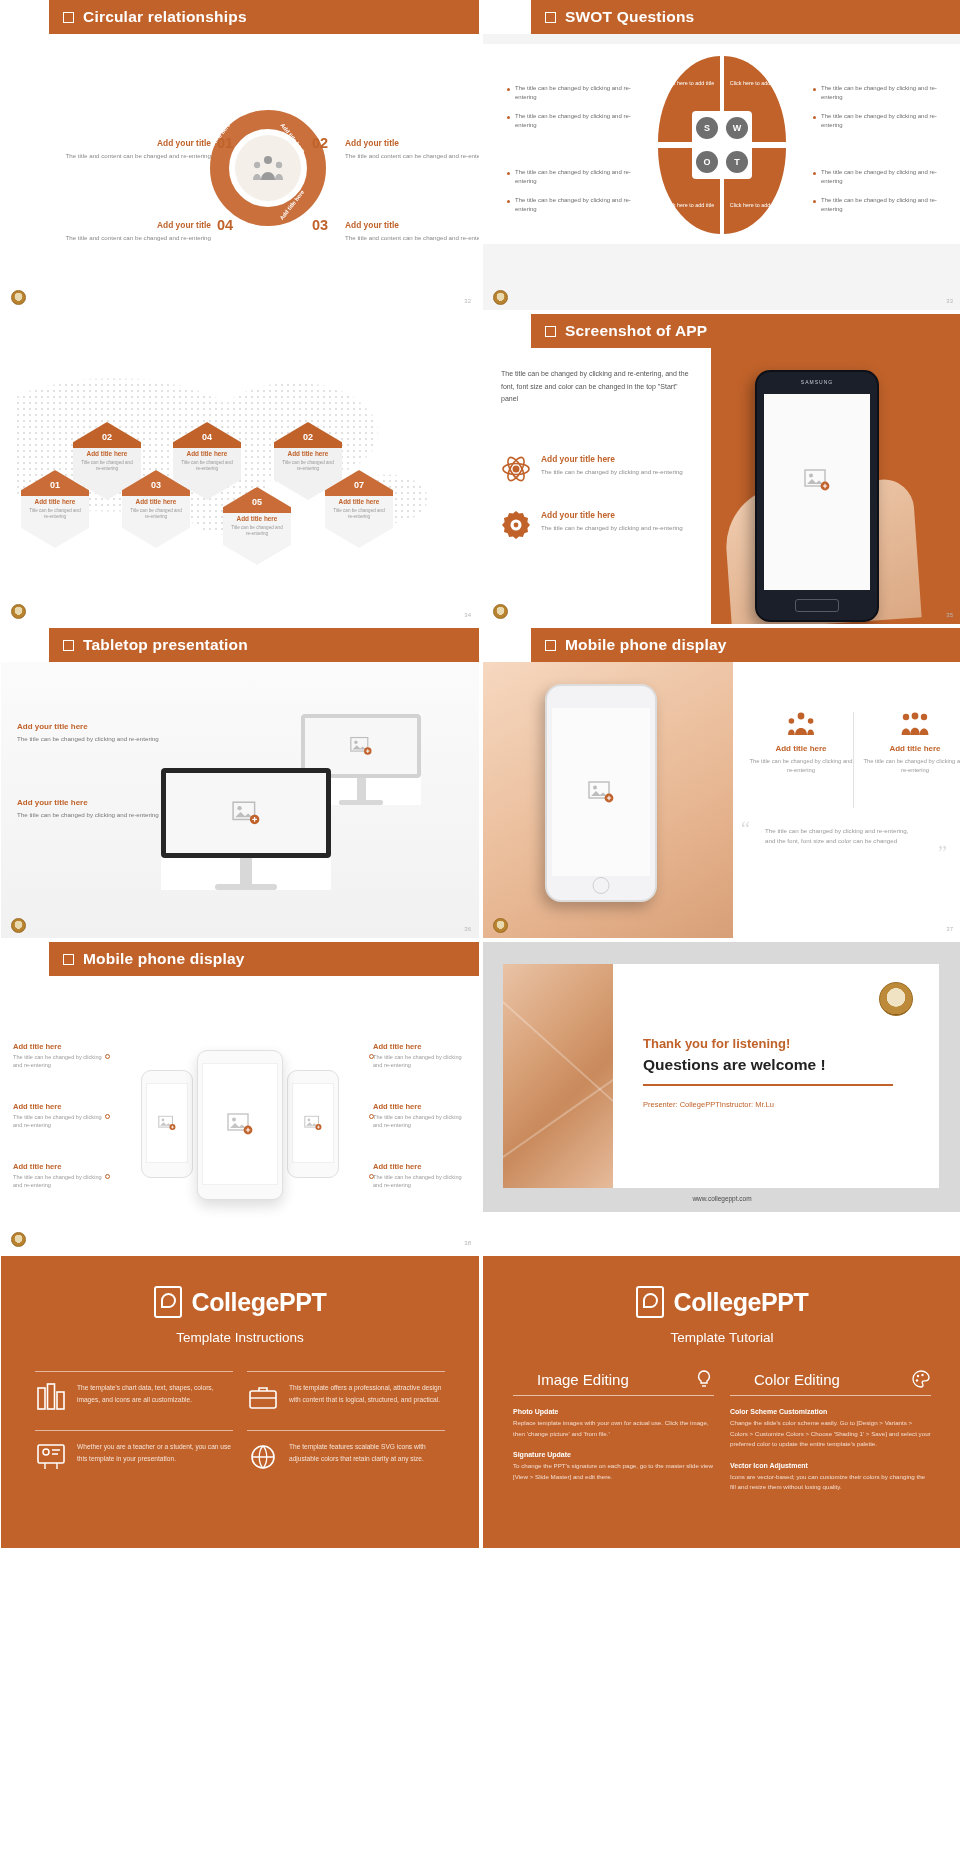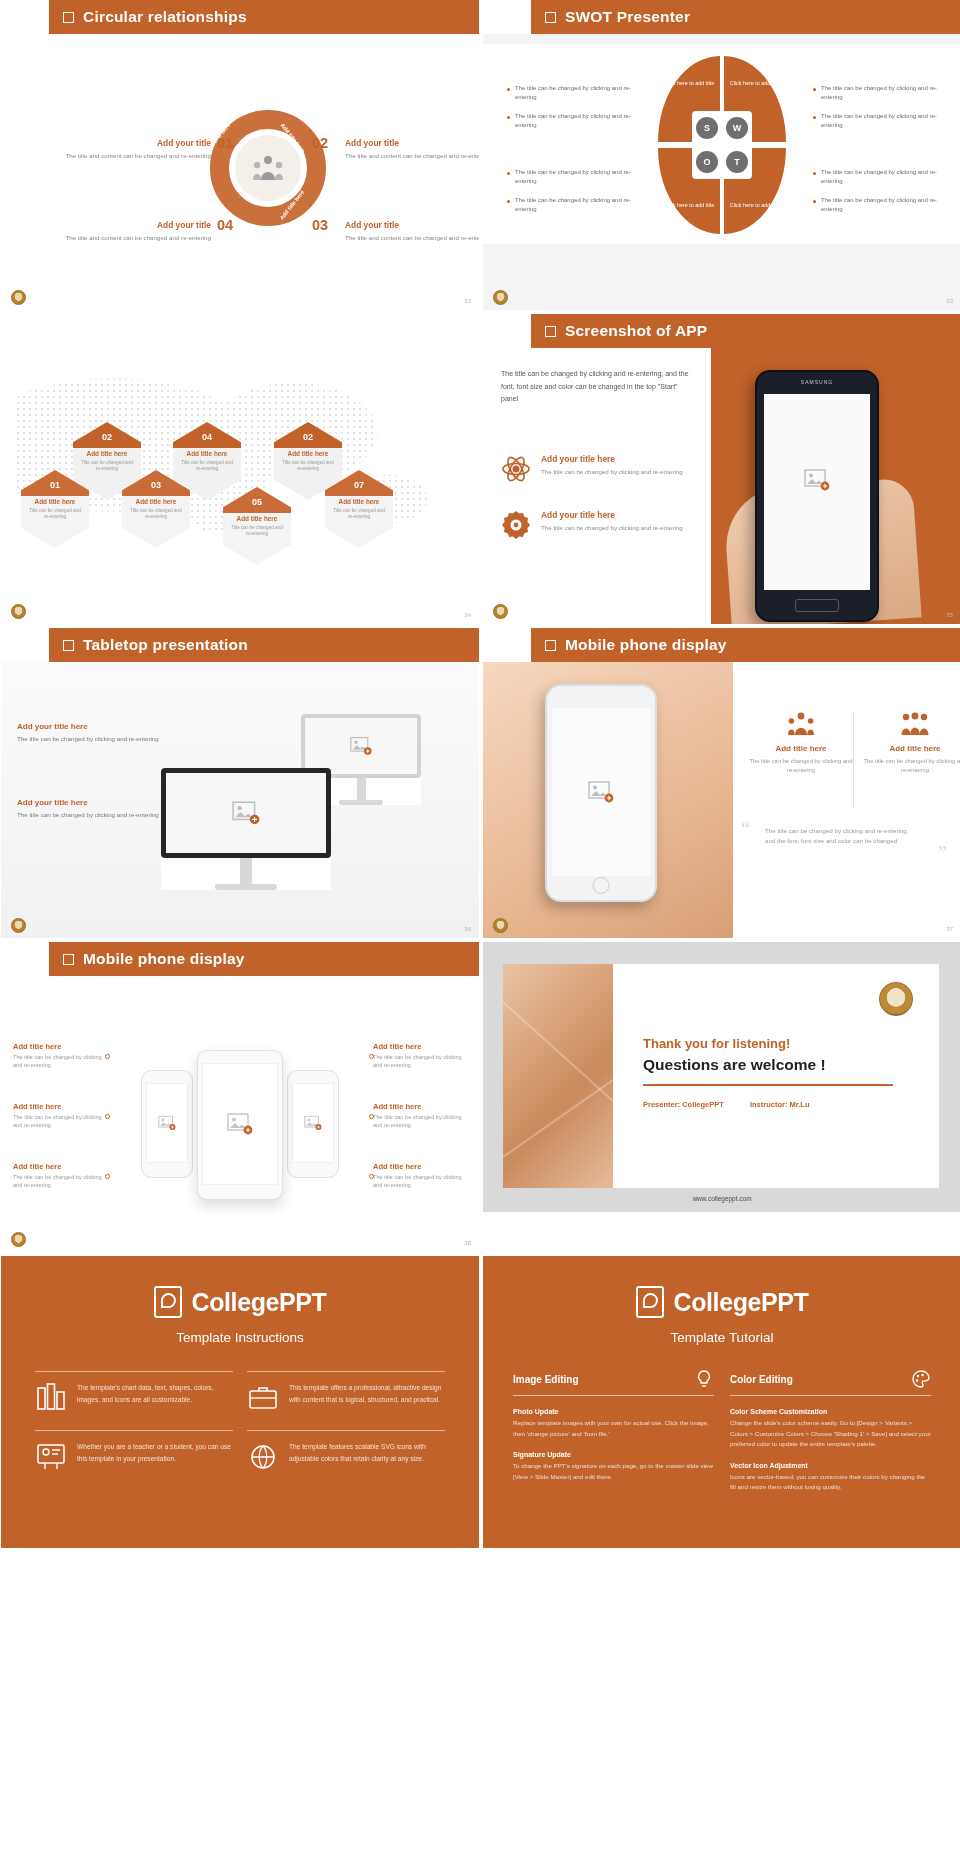--- a/index.html
+++ b/index.html
@@ -207,21 +207,21 @@
   }
   .ty-img:before, .ty-img:after {
     content: ""; position: absolute; background: rgba(255,255,255,.28);
   }
   .ty-img:before { width: 200px; height: 2px; left: -30px; top: 100px; transform: rotate(42deg); }
   .ty-img:after { width: 200px; height: 2px; left: -40px; top: 150px; transform: rotate(-35deg); }
   .ty-body { flex: 1; position: relative; padding: 26px 30px; }
   .ty-t1 { font-size: 13px; font-weight: bold; color: #c0622a; }
   .ty-t2 { font-size: 15.5px; font-weight: bold; color: #222; margin-top: 5px; }
   .ty-rule { height: 2px; background: #c0622a; margin: 10px 0 0 0; width: 250px; }
-  .ty-meta { margin-top: 14px; font-size: 7.5px; color: #c0622a; font-weight: bold; display: flex; gap: 26px; }
+  .ty-meta { margin-top: 14px; font-size: 7.5px; color: #c0622a; font-weight: normal; display: flex; }
   .ty-logo {
     position: absolute; right: 26px; top: 18px; width: 34px; height: 34px; border-radius: 50%;
     background: radial-gradient(circle at 50% 45%, #f0e3c3 0 38%, #bd8a3a 40% 70%, #8d5f1d 72% 100%);
     border: 1px solid #9a6a22;
   }
 
   
   .ins { position: relative; width: 478px; height: 292px; background: #c0622a; color: #fff; }
   .logo-row { display: flex; align-items: center; justify-content: center; padding-top: 30px; }
   .logo-mark {
@@ -233,21 +233,21 @@
     border: 2.5px solid #fff; border-radius: 50% 50% 50% 0;
   }
   .logo-txt { font-size: 25px; font-weight: bold; letter-spacing: -.4px; }
   .ins-sub { text-align: center; font-size: 13.5px; margin-top: 12px; }
   .cards { display: grid; grid-template-columns: 1fr 1fr; gap: 0 14px; padding: 26px 34px 0; }
   .card { display: flex; border-top: 1px solid rgba(255,255,255,.55); padding-top: 10px; }
   .card .ic { width: 32px; height: 32px; flex: none; margin-right: 10px; }
   .card p { font-size: 6.6px; line-height: 1.75; color: #f6e3d7; }
   .cards2 { padding: 24px 30px 0; display: grid; grid-template-columns: 1fr 1fr; gap: 0 16px; }
   .c2head { display: flex; align-items: center; justify-content: space-between; border-bottom: 1px solid rgba(255,255,255,.6); padding-bottom: 6px; }
-  .c2head .h { font-size: 10px; font-weight: bold; }
+  .c2head .h { font-size: 15px; font-weight: normal; margin-left: 24px; }
   .c2blk { margin-top: 12px; }
   .c2blk .t { font-size: 7px; font-weight: bold; }
   .c2blk .b { font-size: 6.2px; line-height: 1.7; color: #f4ddcf; margin-top: 3px; }
   svg { display: block; }
 </style>
 </head>
 <body>
 
 <div class="grid">
 
@@ -306,21 +306,21 @@
         <span class="num">04</span>
       </div>
     </div>
     <div class="seal"></div>
     <div class="pnum">32</div>
   </div>
 
   <div class="slide">
     <div class="hdr">
       <span class="sq"></span>
-      <span class="t">SWOT Presenter</span>
+      <span class="t">SWOT Questions</span>
     </div>
     <div class="swot-bg"></div>
     <div class="swot-white"></div>
 
     <div class="swt-list" style="left:24px;top:84px;">
       <div class="li">
           <span class="dot"></span>
           <p>The title can be changed by clicking and re-entering</p>
         </div>
       <div class="li">

